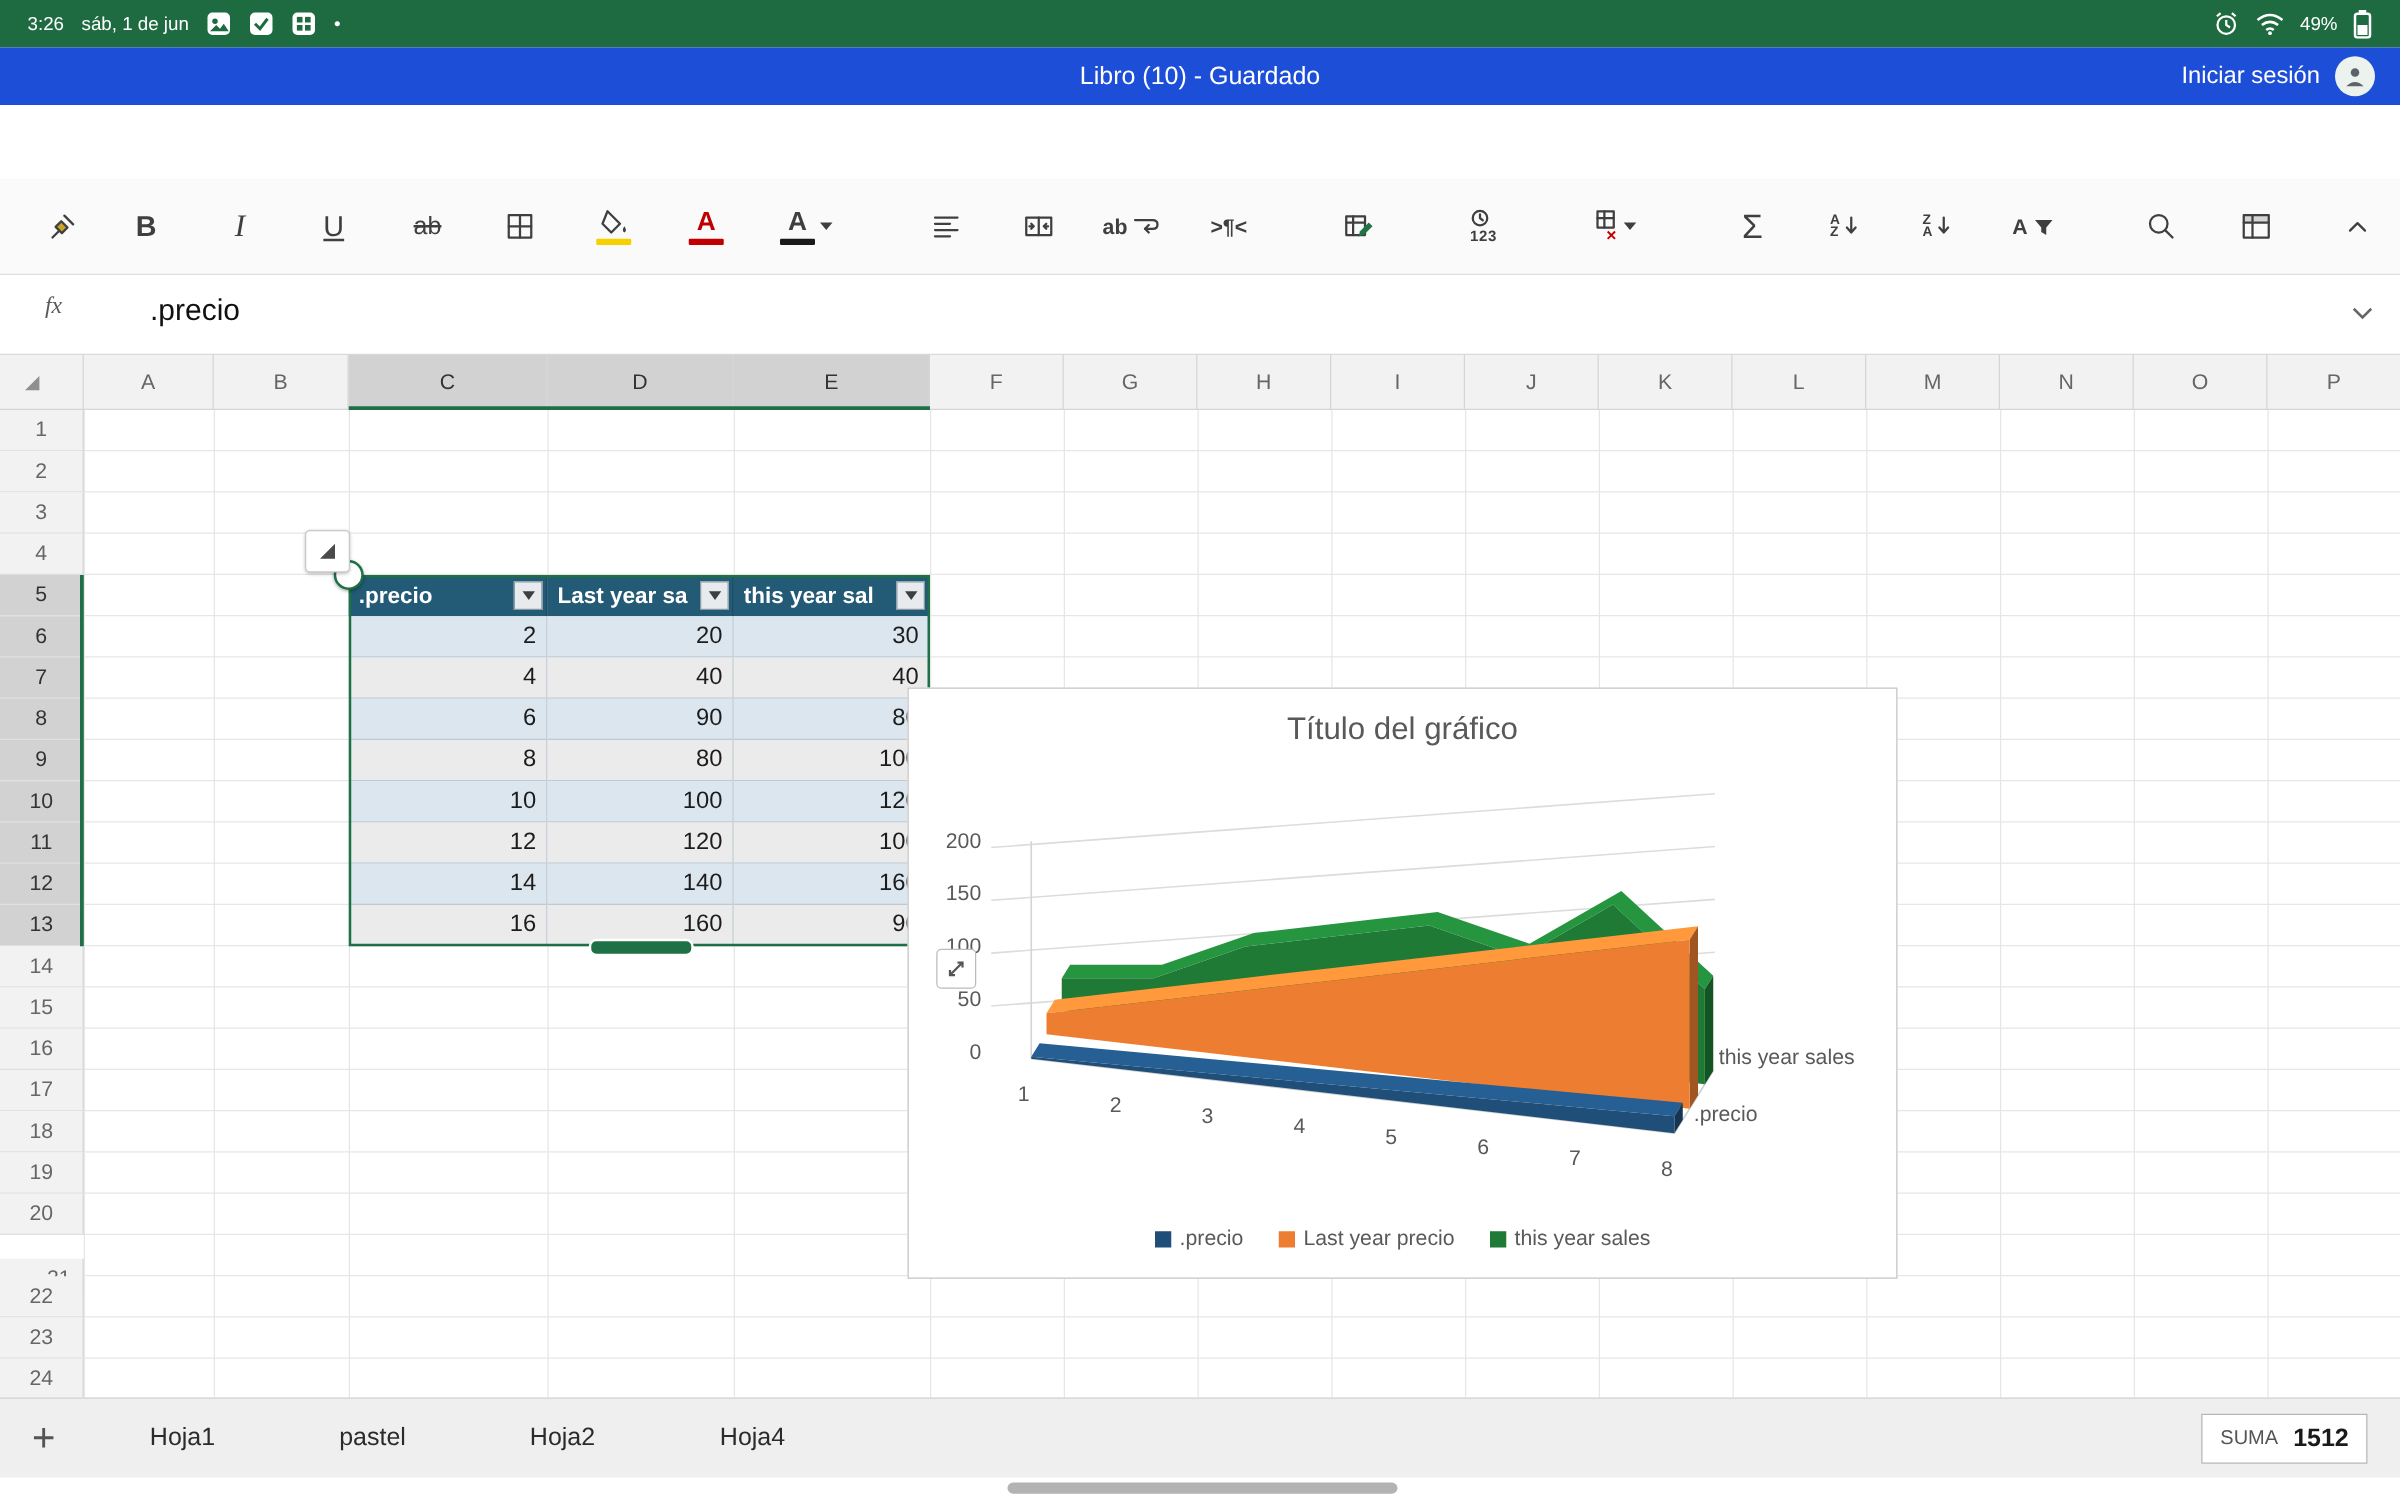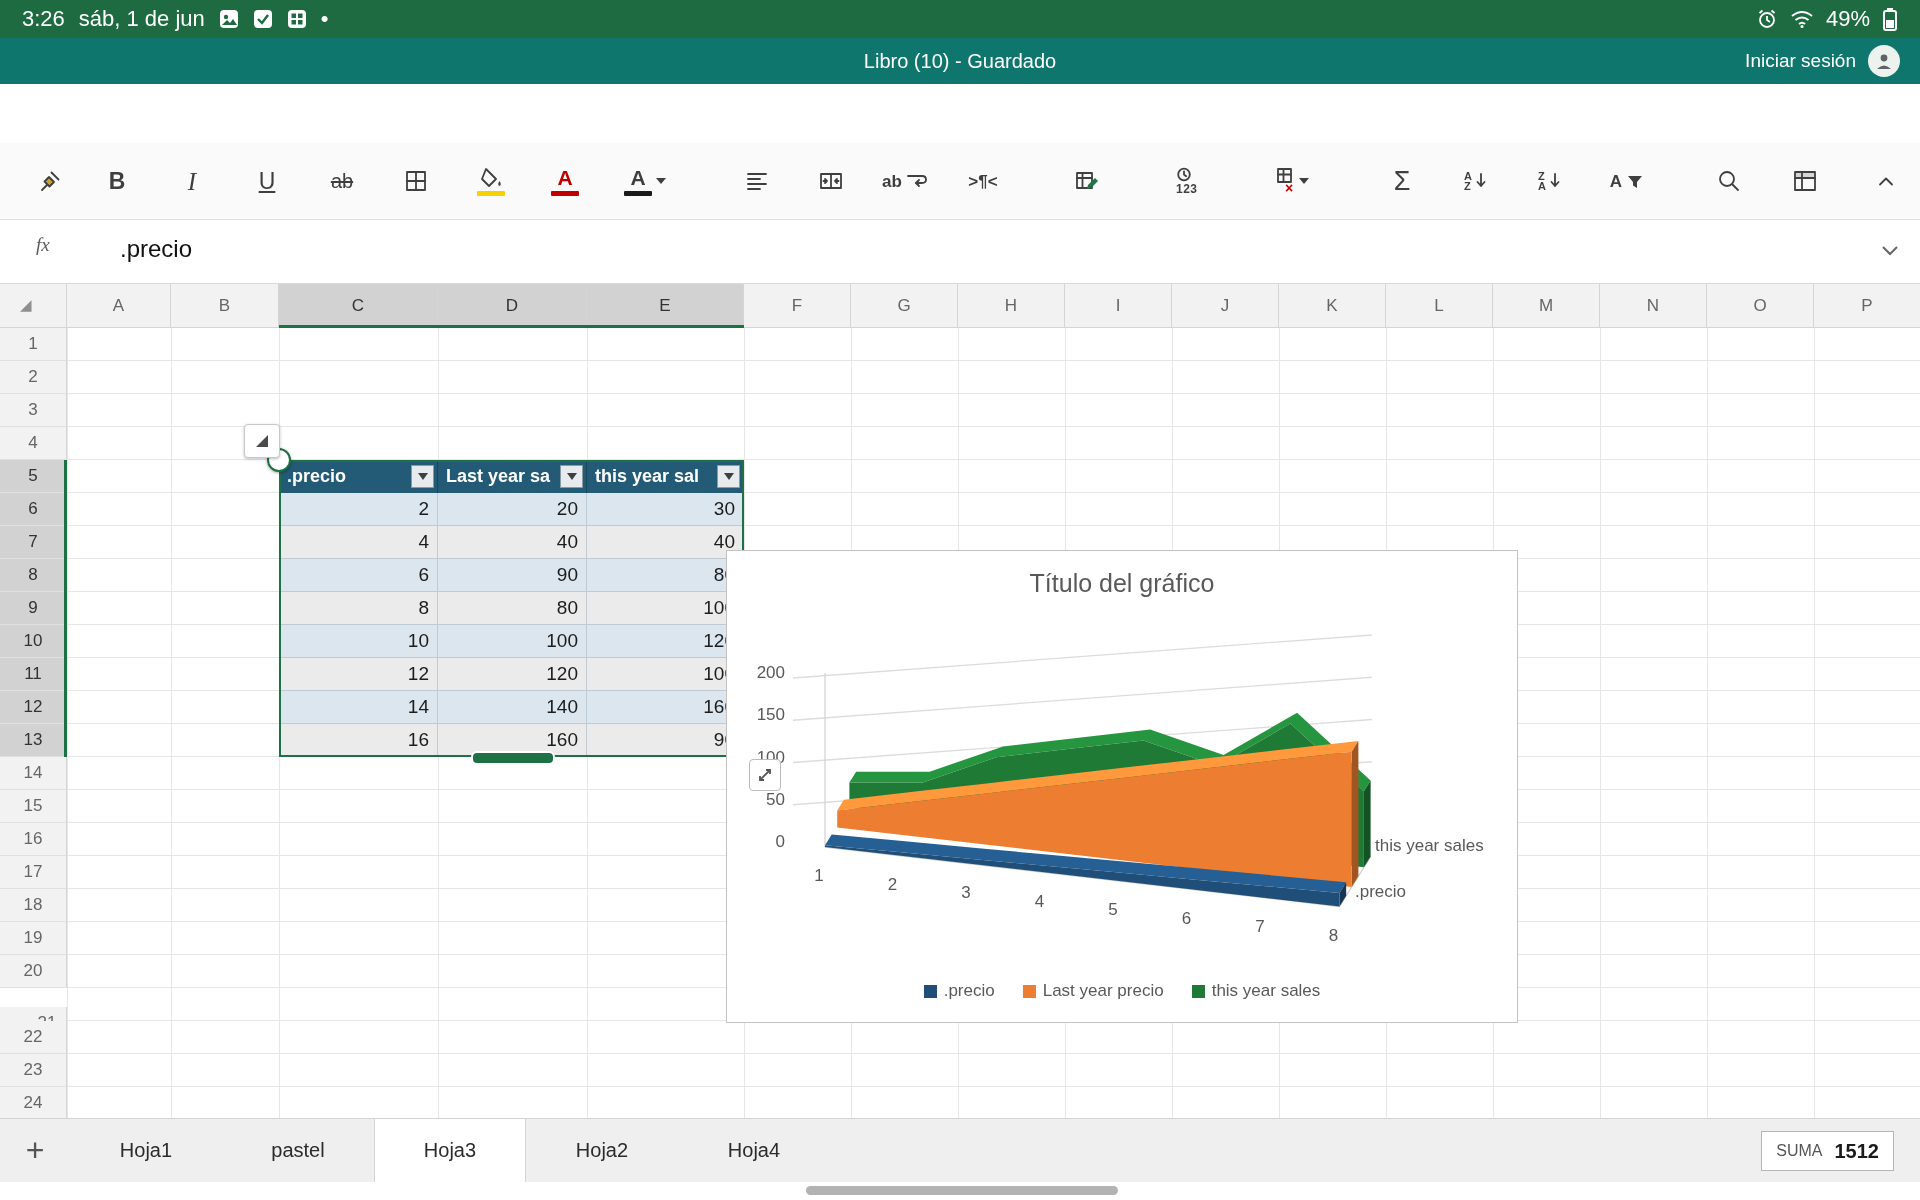--- a/index.html
+++ b/index.html
@@ -1,27 +1,27 @@
 <!DOCTYPE html>
 <html><head>
 <meta charset="utf-8">
 <style>
   html,body{margin:0;padding:0;}
   body{font-family:"Liberation Sans",sans-serif;background:#fff;}
   .screen{position:relative;width:1920px;height:1200px;overflow:hidden;background:#fff;}
   .abs{position:absolute;}
 
   
-  .statusbar{left:0;top:0;width:1920px;height:38px;background:#1E6B41;color:#fff;display:flex;align-items:center;padding:0 22px;box-sizing:border-box;font-size:22px;}
+  .statusbar{left:0;top:0;width:1920px;height:38px;background:#1E6B41;color:#fff;display:flex;align-items:center;padding:0 22px;box-sizing:border-box;font-size:15px;}
   .statusbar .left{display:flex;align-items:center;gap:14px;}
   .statusbar .right{margin-left:auto;display:flex;align-items:center;gap:12px;}
   .sico{display:inline-flex;align-items:center;}
 
   
-  .titlebar{left:0;top:38px;width:1920px;height:46px;background:#0f766e;color:#fff;display:flex;align-items:center;}
+  .titlebar{left:0;top:38px;width:1920px;height:46px;background:#1d4ed8;color:#fff;display:flex;align-items:center;}
   .titlebar .doc{position:absolute;left:0;right:0;text-align:center;font-size:20px;color:#fff;}
   .titlebar .signin{margin-left:auto;display:flex;align-items:center;gap:12px;padding-right:20px;z-index:2;font-size:19px;}
   .avatar{width:32px;height:32px;border-radius:50%;background:#ecf3ee;display:flex;align-items:center;justify-content:center;}
 
   
   .tabsbar{left:0;top:84px;width:1920px;height:59px;background:#217346;display:flex;align-items:stretch;padding-left:24px;box-sizing:border-box;}
   .rtab{display:flex;align-items:center;padding:0 28px;color:rgba(255,255,255,.95);font-size:21px;cursor:default;}
   .rtab.active{background:#fff;color:#217346;font-weight:700;}
   .rtab.contextual{background:#0C4A27;color:#fff;}
   .tabicons{position:absolute;right:18px;top:84px;height:59px;display:flex;align-items:center;gap:34px;}
@@ -555,21 +555,20 @@
           <path d="M8 14 H4 V10"></path>
         </svg>
     </div>
   </div>
 
   <div class="abs sheetbar">
     <div class="addsheet">+</div>
     <div class="stabs" id="sheet-tabs">
         <div class="stab">Hoja1</div>
         <div class="stab">pastel</div>
-        <div class="stab active">Hoja3</div>
         <div class="stab">Hoja2</div>
         <div class="stab">Hoja4</div>
       </div>
     <div class="sumbox">
       <span class="sumlabel">SUMA</span>
       <span class="sumval">1512</span>
     </div>
   </div>
 
   <div class="abs bottomstrip">

